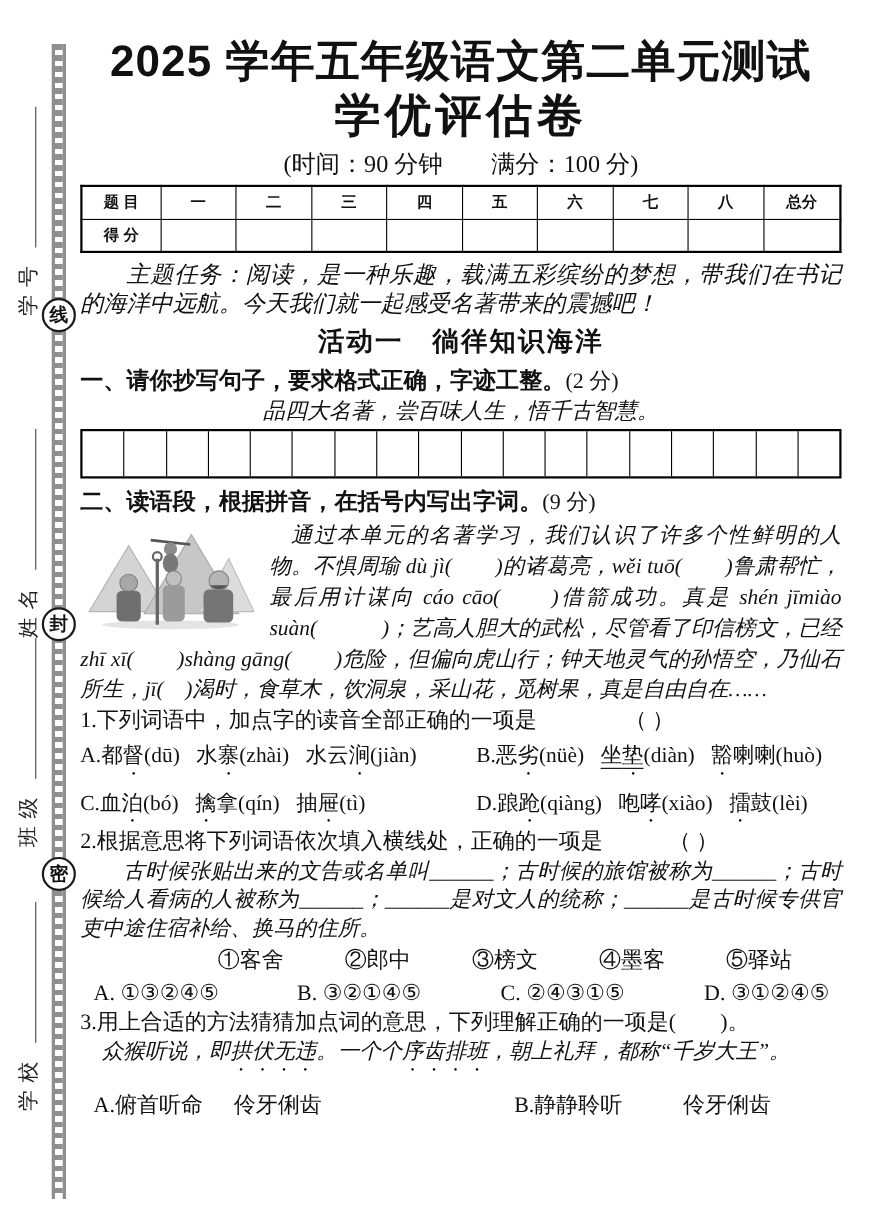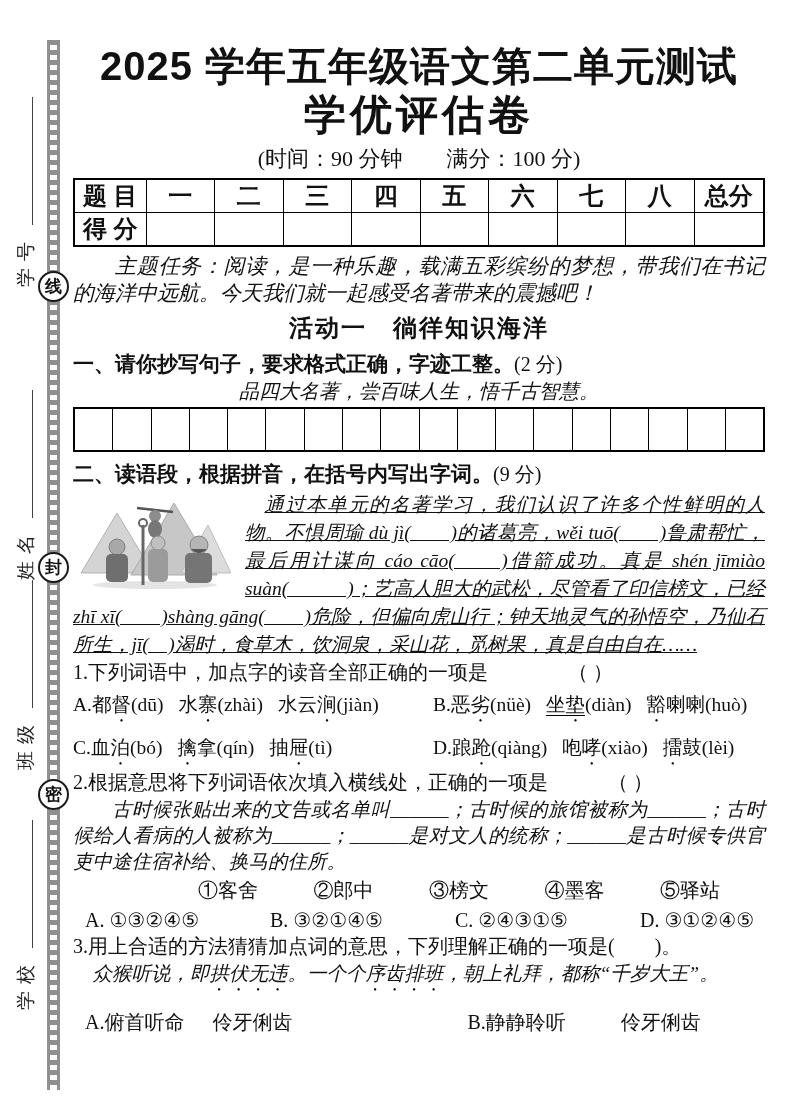--- a/index.html
+++ b/index.html
@@ -25,53 +25,53 @@
   .seal-field {
     position:absolute; left:-69px; width:190px; height:26px;
     transform:rotate(-90deg); display:flex; align-items:center; gap:10px;
     font-size:19px; color:#222;
   }
   .seal-field .lbl { letter-spacing:7px; white-space:nowrap; }
   .seal-field .line { flex:1; border-bottom:1.5px solid #444; height:55%; }
   .sf-id { top:179px; } .sf-name { top:472px; } .sf-class { top:662px; } .sf-school { top:902px; }
 
   
-  .main { margin-left:73px; width:692px; padding-top:42px; }
+  .main { margin-left:73px; width:692px; padding-top:32px; }
 
   .title1 { font-family:"Liberation Sans",sans-serif; font-weight:700;
             font-size:40px; line-height:48px; text-align:center; letter-spacing:1px; }
   .title2 { font-family:"Liberation Sans",sans-serif; font-weight:700;
             font-size:42px; line-height:50px; text-align:center; letter-spacing:4px; }
   .meta   { text-align:center; font-size:22px; line-height:26px; margin-top:6px; }
 
   table.score { width:100%; border-collapse:collapse; margin-top:6px; border:2px solid #000; }
   table.score td {
     border:1px solid #000; height:30px; text-align:center;
-    font-family:"Liberation Sans",sans-serif; font-weight:700; font-size:24px; padding:0;margin-top:17px;
+    font-family:"Liberation Sans",sans-serif; font-weight:700; font-size:14px; padding:0;margin-top:17px;
   }
   table.score td.corner { width:72px; } table.score td.total { width:70px; }
 
   .theme { margin-top:6px; font-size:21px; line-height:27px; text-indent:2em;
            font-style:italic; text-align:justify; }
   .activity { margin-top:7px; text-align:center; font-family:"Liberation Sans",sans-serif;
               font-weight:700; font-size:24px; line-height:28px; letter-spacing:2px; }
 
   .sec-head { margin-top:9px; font-family:"Liberation Sans",sans-serif; font-weight:700;
               font-size:21px; line-height:26px; }
   .sec-head .points { font-family:"Liberation Serif",serif; font-weight:400; font-size:20px; }
 
   .copy-sentence { margin-top:2px; text-align:center; font-size:20px; line-height:24px; font-style:italic; }
 
   .grid { display:flex; margin-top:4px; border:2px solid #000; height:45px; }
   .grid .cell { flex:1; border-right:1px solid #000; }
   .grid .cell:last-child { border-right:none; }
 
   .s2-block { margin-top:4px; font-size:19.5px; line-height:28px; }
   .illus { float:left; width:152px; height:95px; margin:4px 14px 2px 6px; }
-  .s2-passage { font-style:italic; text-align:justify; text-indent:1em; margin:0;text-decoration:underline; }
+  .s2-passage { font-style:italic; text-align:justify; text-indent:1em; margin:0; }
 
   .stem { margin-top:0; font-size:20px; line-height:26px; }
   .stem .bracket { margin-left:80px; }
   .stem .bracket2 { margin-left:60px; }
 
   .opt-row { display:flex; margin-top:7px; font-size:19.5px; line-height:26px; }
   .opt-row.second { margin-top:9px; }
   .optgroup { display:inline-flex; gap:15px; }
   .optgroup.left { width:360px; }
   .opt { white-space:nowrap; }

